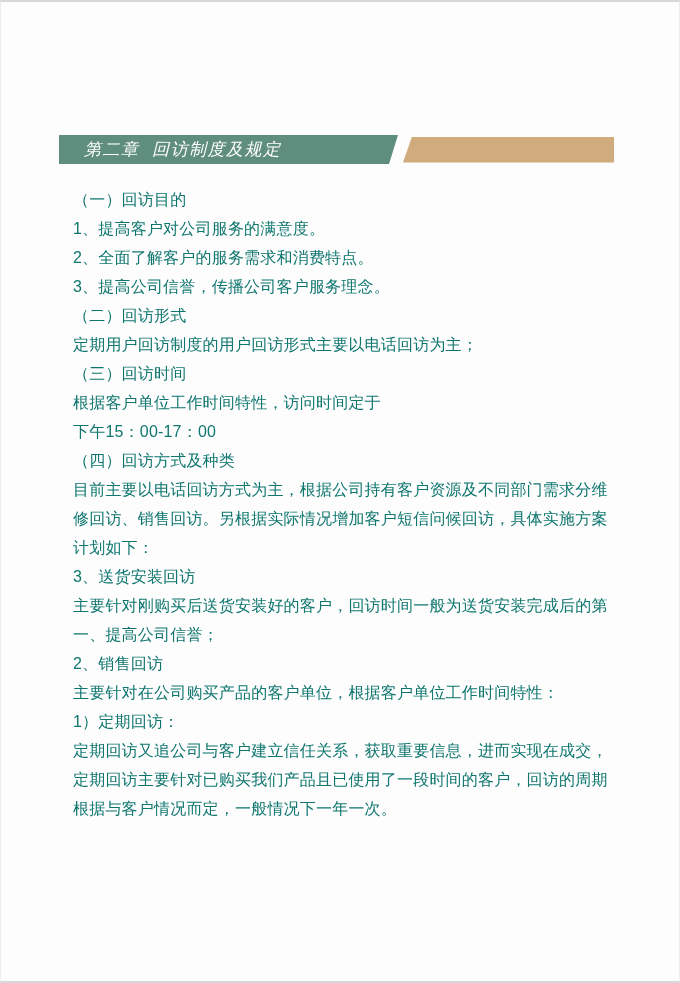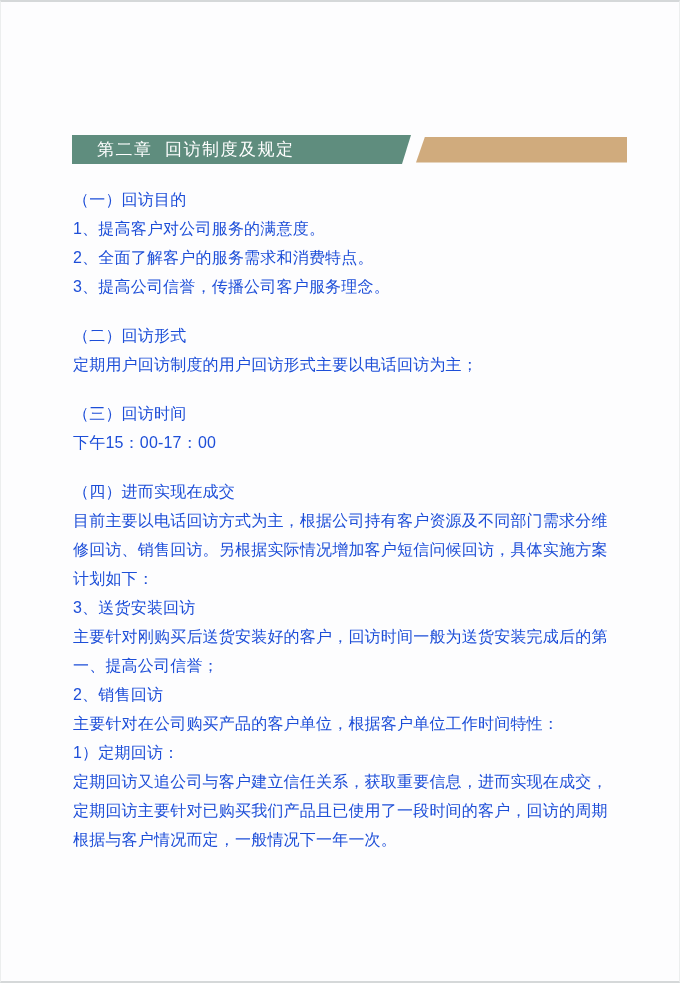--- a/index.html
+++ b/index.html
@@ -10,45 +10,45 @@
   }
   .page{
     position:absolute;inset:0;box-sizing:border-box;
     background:#fdfdfe;
     border-top:2px solid #d5d8d9;
     border-bottom:2px solid #d5d8d9;
     border-left:1px solid #eceeee;
     border-right:1px solid #eceeee;
   }
   .banner{
-    position:absolute;left:71px;top:133px;width:555px;height:29px;
-    display:flex;align-items:center;
+    position:absolute;left:58px;top:133px;width:555px;height:29px;
+    display:flex;align-items:center;font-style:italic;
   }
   .banner-teal{
     width:339px;height:29px;flex:0 0 auto;
     display:flex;align-items:center;
     clip-path:polygon(0 0,100% 0,calc(100% - 9px) 100%,0 100%);
   }
   .banner-title{
     color:#ffffff;font-size:17px;line-height:29px;
     padding-left:25px;letter-spacing:1.5px;white-space:pre;
   }
   .banner-tan{
     flex:1;height:26px;margin-left:5px;align-self:center;
     clip-path:polygon(9px 0,100% 0,100% 100%,0 100%);
   }
   .content{
     position:absolute;left:72px;top:183px;width:537px;
   }
   .sec{margin:0;}
-  .sec + .sec{margin-top:20px;}
+  .sec + .sec{}
   .content p{
     margin:0;
     font-size:16px;line-height:29px;
-    color:#1d4ed8;letter-spacing:0.2px;
+    color:#0f766e;letter-spacing:0.2px;
     text-align:left;
   }
 </style>
 </head>
 <body>
 
 <div class="page">
 
   <div class="banner">
     <div class="banner-teal" style="background: rgb(95, 141, 126);">
@@ -66,25 +66,26 @@
       <p>3、提高公司信誉，传播公司客户服务理念。</p>
     </div>
 
     <div class="sec">
       <p>（二）回访形式</p>
       <p>定期用户回访制度的用户回访形式主要以电话回访为主；</p>
     </div>
 
     <div class="sec">
       <p>（三）回访时间</p>
+      <p>根据客户单位工作时间特性，访问时间定于</p>
       <p>下午15：00-17：00</p>
     </div>
 
     <div class="sec">
-      <p>（四）进而实现在成交</p>
+      <p>（四）回访方式及种类</p>
       <p>目前主要以电话回访方式为主，根据公司持有客户资源及不同部门需求分维修回访、销售回访。另根据实际情况增加客户短信问候回访，具体实施方案计划如下：</p>
       <p>3、送货安装回访</p>
       <p>主要针对刚购买后送货安装好的客户，回访时间一般为送货安装完成后的第一、提高公司信誉；</p>
       <p>2、销售回访</p>
       <p>主要针对在公司购买产品的客户单位，根据客户单位工作时间特性：</p>
       <p>1）定期回访：</p>
       <p>定期回访又追公司与客户建立信任关系，获取重要信息，进而实现在成交，定期回访主要针对已购买我们产品且已使用了一段时间的客户，回访的周期根据与客户情况而定，一般情况下一年一次。</p>
     </div>
 
   </div>

